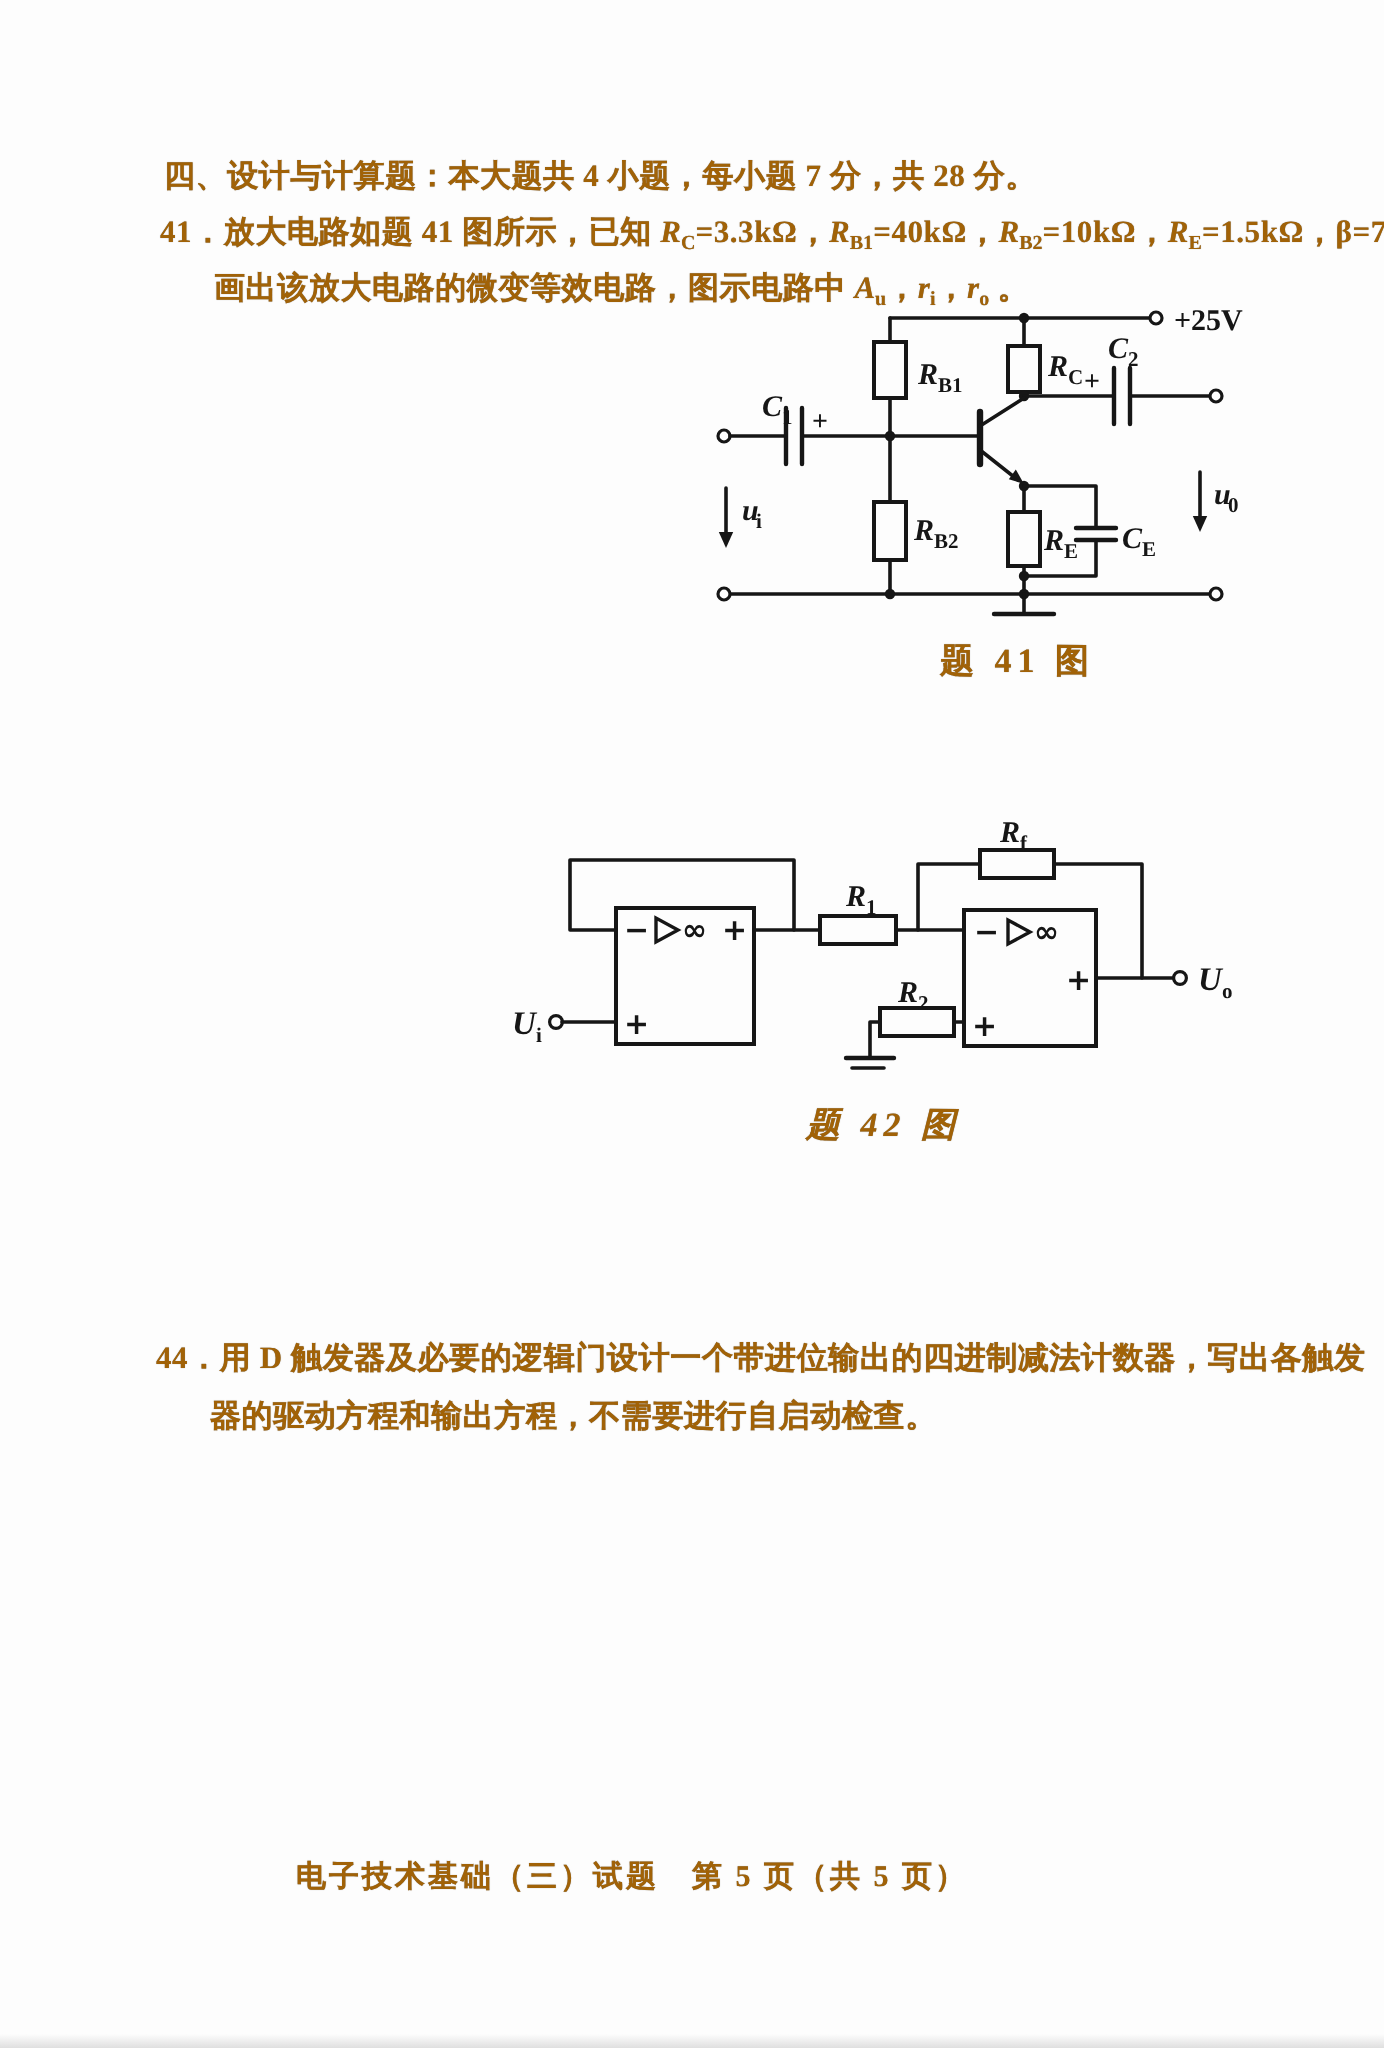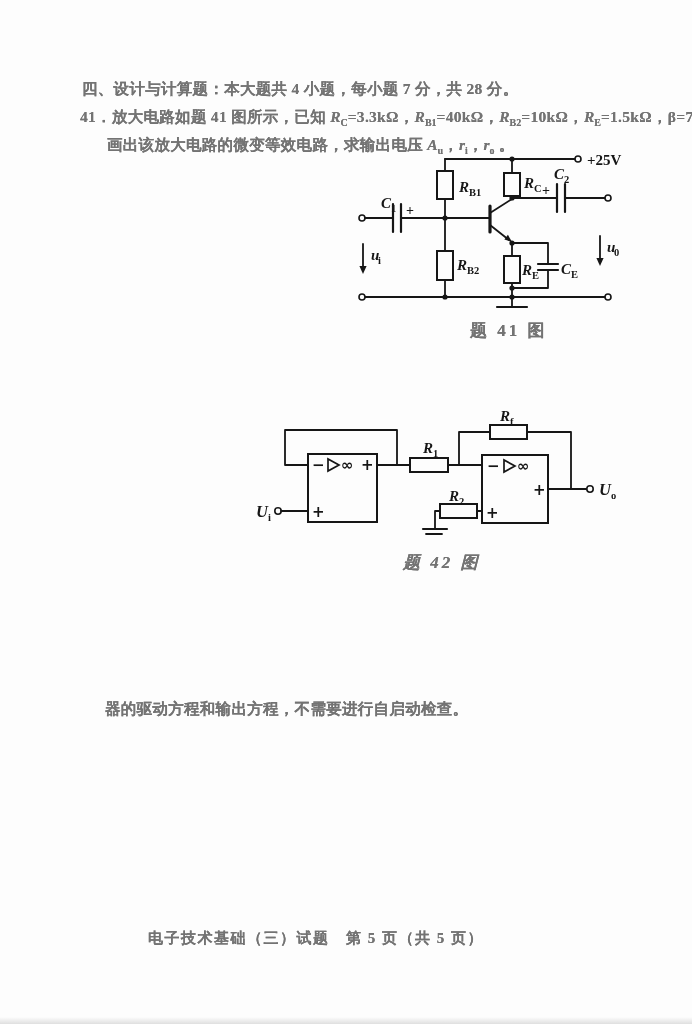--- a/index.html
+++ b/index.html
@@ -1,18 +1,18 @@
 <!DOCTYPE html>
 <html><head>
 <meta charset="utf-8">
 <style>
   html,body{margin:0;padding:0;background:#ffffff;}
   .page{
     position:relative;width:692px;height:1024px;background:#fdfdfd;
-    font-family:"Liberation Serif","DejaVu Serif",serif;color:#737373;
+    font-family:"Liberation Serif","DejaVu Serif",serif;color:#a16207;
     overflow:hidden;
   }
   .line{
     position:absolute;font-size:15.5px;font-weight:700;letter-spacing:.3px;
     white-space:nowrap;line-height:22px;
     text-shadow:0 0 .4px rgba(20,20,20,.55);
   }
   .line .i{font-style:italic;letter-spacing:0;}
   .line .sub{font-size:10px;vertical-align:-3.5px;letter-spacing:0;}
   .line .big{font-size:24px;vertical-align:-4.5px;line-height:0;padding:0 2px;}
@@ -44,21 +44,21 @@
     background:linear-gradient(#fdfdfd,#dfdfdf);}
 </style>
 </head>
 <body>
 
 <div class="page">
 
   <div class="line" style="left:82px;top:78px;">四、设计与计算题：本大题共 4 小题，每小题 7 分，共 28 分。</div>
 
   <div class="line" style="left:80px;top:106px;"><span>41．放大电路如题 41 图所示，已知 </span><span class="i">R</span><span class="sub">C</span><span>=3.3kΩ，</span><span class="i">R</span><span class="sub">B1</span><span>=40kΩ，</span><span class="i">R</span><span class="sub">B2</span><span>=10kΩ，</span><span class="i">R</span><span class="sub">E</span><span>=1.5kΩ，β=70。</span></div>
-  <div class="line" style="left:107px;top:134px;"><span>画出该放大电路的微变等效电路，求输出电压 </span><span class="i">A</span><span class="sub">u</span><span>，</span><span class="i">r</span><span class="sub">i</span><span>，</span><span class="i">r</span><span class="sub">o</span><span> 。</span></div>
+  <div class="line" style="left:107px;top:134px;"><span>画出该放大电路的微变等效电路，图示电路中 </span><span class="i">A</span><span class="sub">u</span><span>，</span><span class="i">r</span><span class="sub">i</span><span>，</span><span class="i">r</span><span class="sub">o</span><span> 。</span></div>
 
   <div class="circuit" style="left:345px;top:146px;">
     <svg width="310" height="172" viewBox="0 0 310 172">
 
       <path class="wire" d="M100,13 H230"></path>
       <circle class="term" cx="233" cy="13" r="3"></circle>
       <text class="lblu" x="242" y="19">+25V</text>
       <circle class="dot" cx="167" cy="13" r="2.6"></circle>
 
       <path class="wire" d="M100,13 V25 M100,53 V72"></path>
@@ -185,18 +185,19 @@
 
       <path class="wire" d="M308,81 H347"></path>
       <circle class="term" cx="350" cy="81" r="3.2"></circle>
       <text class="lblU" x="359" y="87">U</text>
       <text class="lbls" x="371" y="91">o</text>
     </svg>
   </div>
   <div class="caption" style="left:403px;top:551px;font-style:italic;">题 42 图</div>
 
 
+  <div class="line" style="left:78px;top:669px;">44．用 D 触发器及必要的逻辑门设计一个带进位输出的四进制减法计数器，写出各触发</div>
   <div class="line" style="left:105px;top:698px;">器的驱动方程和输出方程，不需要进行自启动检查。</div>
 
   <div class="footer">电子技术基础（三）试题　第 5 页（共 5 页）</div>
 
   <div class="bottom-edge"></div>
 </div>
 
 </body></html>

